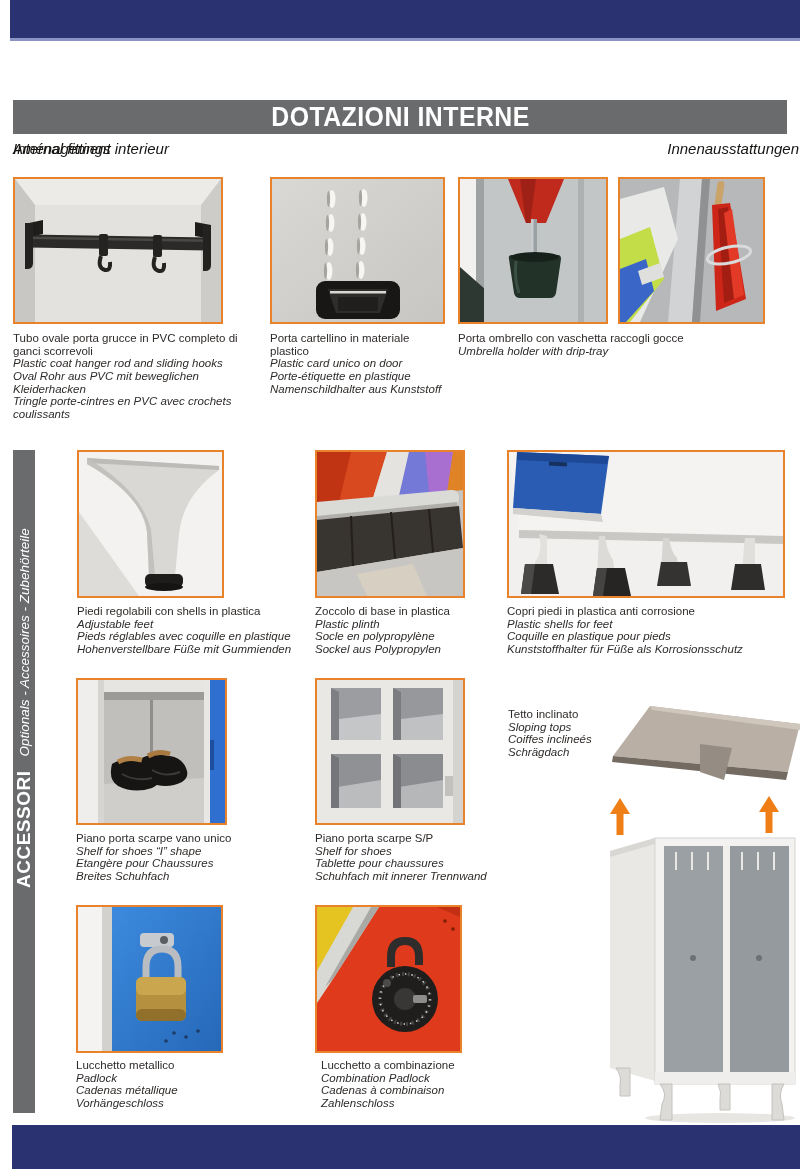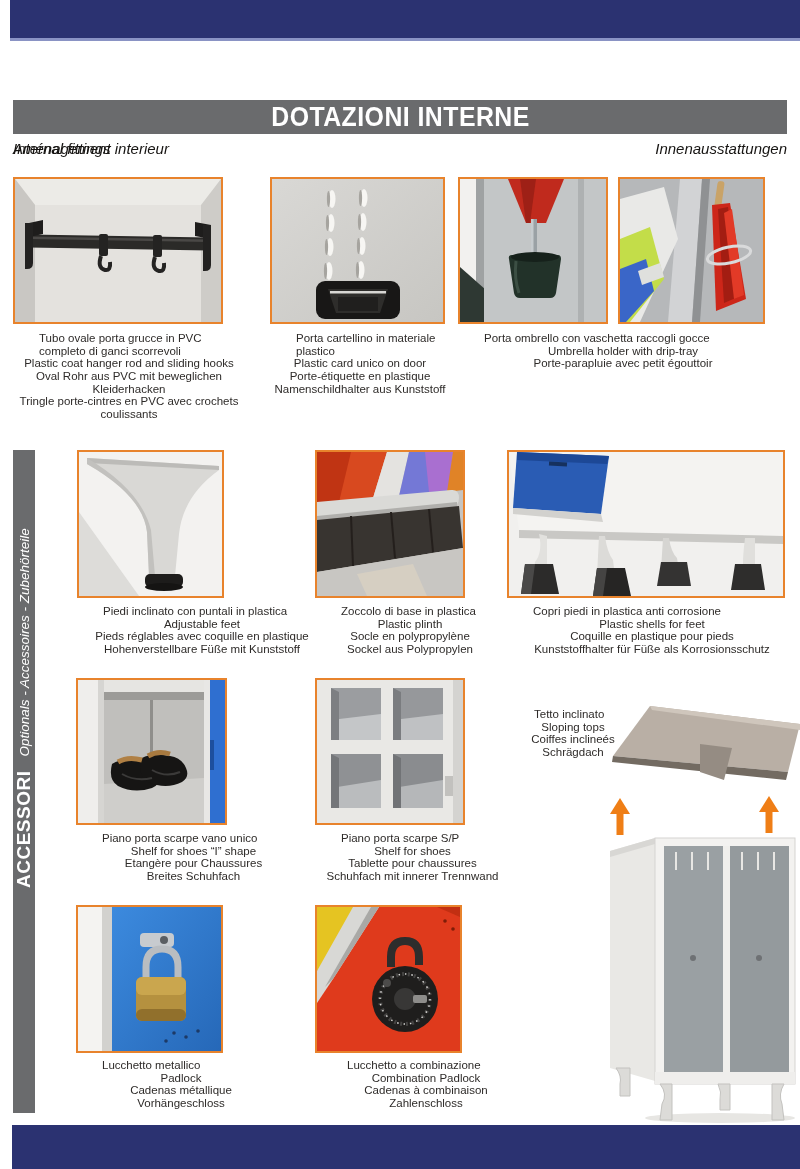--- a/index.html
+++ b/index.html
@@ -6,28 +6,28 @@
   body{width:800px;height:1169px;background:#ffffff;font-family:"Liberation Sans",sans-serif;position:relative;overflow:hidden;}
   .abs{position:absolute;}
   
   .topbar{left:10px;top:0;width:790px;height:38px;background:#2b3271;border-bottom:3px solid #8a93c4;}
   .bottombar{left:12px;top:1125px;width:788px;height:44px;background:#2b3271;}
   
   .hdrbar{left:13px;top:100px;width:774px;height:34px;background:#6a6b6d;display:flex;align-items:center;justify-content:center;}
   .hdrbar .title{color:#ffffff;font-weight:bold;font-size:27px;letter-spacing:.5px;transform:scaleX(.92);white-space:nowrap;}
   .subtl{top:140px;font-style:italic;font-size:15px;color:#161412;white-space:nowrap;}
   .sub-center{left:13px;width:774px;text-align:left;}
-  .sub-right{right:13px;text-align:center;}
+  .sub-right{right:1px;text-align:center;}
   
   .photo{border:2px solid #e8832c;background:#d9d8d5;box-sizing:border-box;}
   .photo svg{display:block;width:100%;height:100%;}
   
   .cap{font-size:11.5px;line-height:1.1;color:#2e2b29;}
-  .cap .it{font-style:normal;margin-left:26px;}
-  .cap .tr{text-align:center;}
+  .cap .it{font-style:normal;}
+  .cap .tr{font-style:italic;}
   
   .sidebar{left:13px;top:450px;width:22px;height:663px;background:#6a6b6d;}
   .sidebar-rot{position:absolute;left:0;top:663px;width:663px;height:22px;transform-origin:0 0;transform:rotate(-90deg);display:flex;align-items:center;gap:14px;padding-left:225px;box-sizing:border-box;color:#ffffff;white-space:nowrap;}
   .sb-title{font-weight:bold;font-size:19px;letter-spacing:.5px;}
   .sb-sub{font-style:italic;font-size:13.5px;}
 </style>
 </head>
 <body>
 
 <div class="abs topbar"></div>
@@ -154,21 +154,20 @@
 </div>
 <div class="abs cap" style="left:270px;top:332px;width:180px;">
   <div class="it">Porta cartellino in materiale plastico</div>
   <div class="tr">Plastic card unico on door</div>
   <div class="tr">Porte-étiquette en plastique</div>
   <div class="tr">Namenschildhalter aus Kunststoff</div>
 </div>
 <div class="abs cap" style="left:458px;top:332px;width:330px;">
   <div class="it">Porta ombrello con vaschetta raccogli gocce</div>
   <div class="tr">Umbrella holder with drip-tray</div>
-  <div class="tr">Porte-parapluie avec petit égouttoir</div>
 </div>
 
 <div class="abs sidebar">
   <div class="sidebar-rot">
     <span class="sb-title">ACCESSORI</span>
     <span class="sb-sub">Optionals - Accessoires - Zubehörteile</span>
   </div>
 </div>
 
 <div class="abs photo" style="left:77px;top:450px;width:147px;height:148px;">
@@ -225,24 +224,24 @@
       <polygon points="16,112 26,112 22,142 12,142" fill="#4a4948"></polygon>
       <polygon points="88,116 116,116 122,144 84,144" fill="#262524"></polygon>
       <polygon points="88,116 98,116 94,144 84,144" fill="#454443"></polygon>
       <polygon points="152,110 178,110 182,134 148,134" fill="#343332"></polygon>
       <polygon points="226,112 252,112 256,138 222,138" fill="#2e2d2c"></polygon>
     </g>
   </svg>
 </div>
 
 <div class="abs cap" style="left:77px;top:605px;width:250px;">
-  <div class="it">Piedi inclinato con puntali in plastica</div>
+  <div class="it">Piedi regolabili con shells in plastica</div>
   <div class="tr">Adjustable feet</div>
   <div class="tr">Pieds réglables avec coquille en plastique</div>
-  <div class="tr">Hohenverstellbare Füße mit Kunststoff</div>
+  <div class="tr">Hohenverstellbare Füße mit Gummienden</div>
 </div>
 <div class="abs cap" style="left:315px;top:605px;width:190px;">
   <div class="it">Zoccolo di base in plastica</div>
   <div class="tr">Plastic plinth</div>
   <div class="tr">Socle en polypropylène</div>
   <div class="tr">Sockel aus Polypropylen</div>
 </div>
 <div class="abs cap" style="left:507px;top:605px;width:290px;">
   <div class="it">Copri piedi in plastica anti corrosione</div>
   <div class="tr">Plastic shells for feet</div>

